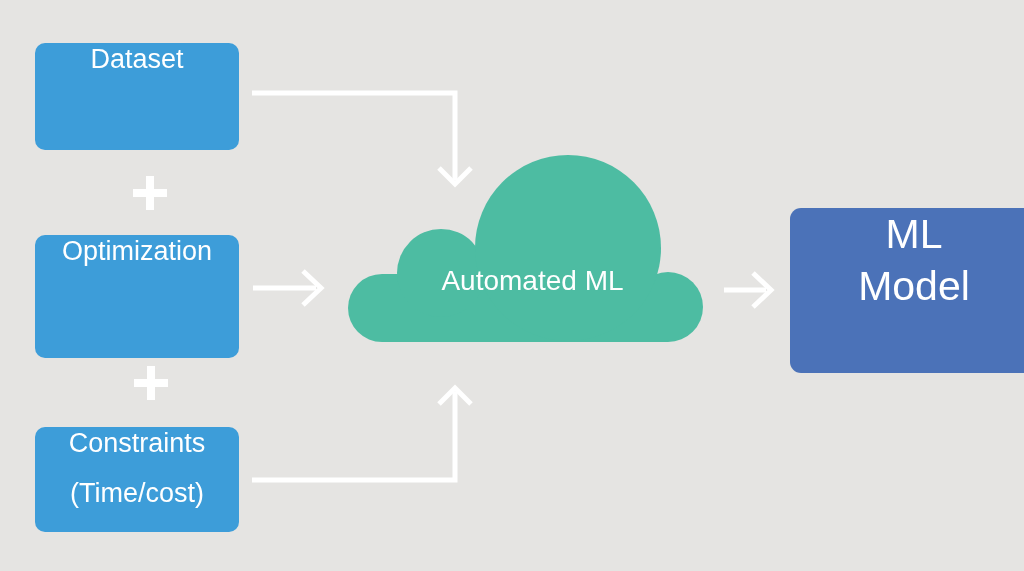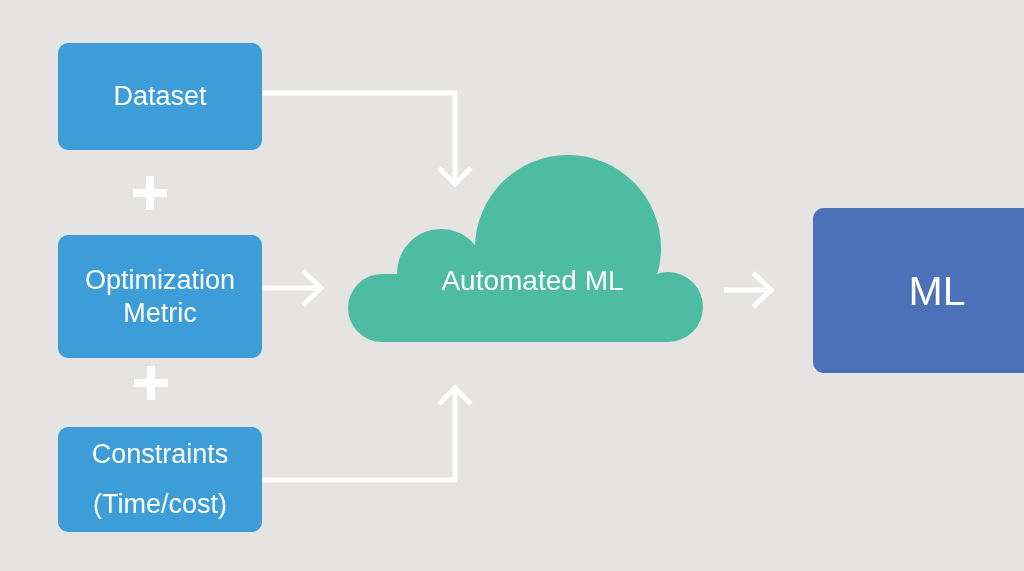--- a/index.html
+++ b/index.html
@@ -19,24 +19,23 @@
   .canvas {
     position: relative;
     width: 1024px; height: 571px;
     background: var(--background);
   }
   .node {
     position: absolute;
     display: flex;
     flex-direction: column;
     align-items: center;
-    justify-content: center;
+    justify-content: flex-start;
     color: var(--label-text);
     text-align: center;
-    margin-left: 23px;
   }
   .input-box {
     left: 35px;
     width: 204px;
     background: var(--input-box);
     border-radius: 10px;
     font-size: 27px;
     line-height: 33px;
   }
   .input-box.dataset     { top: 43px;  height: 107px; }
@@ -117,27 +116,27 @@
       <polyline class="arrow-stroke" points="753,273 771,290 753,307"></polyline>
     </g>
   </svg>
 
   <div class="node input-box dataset">
     <span>Dataset</span>
   </div>
 
   <div class="node input-box opt-metric">
     <span>Optimization</span>
-    <span>Metric</span>
   </div>
 
   <div class="node input-box constraints">
     <span>Constraints</span>
     <span>(Time/cost)</span>
   </div>
 
   <div class="cloud-label">Automated ML</div>
 
   <div class="node output-box">
     <span>ML</span>
+    <span>Model</span>
   </div>
 
 </div>
 
 </body></html>

